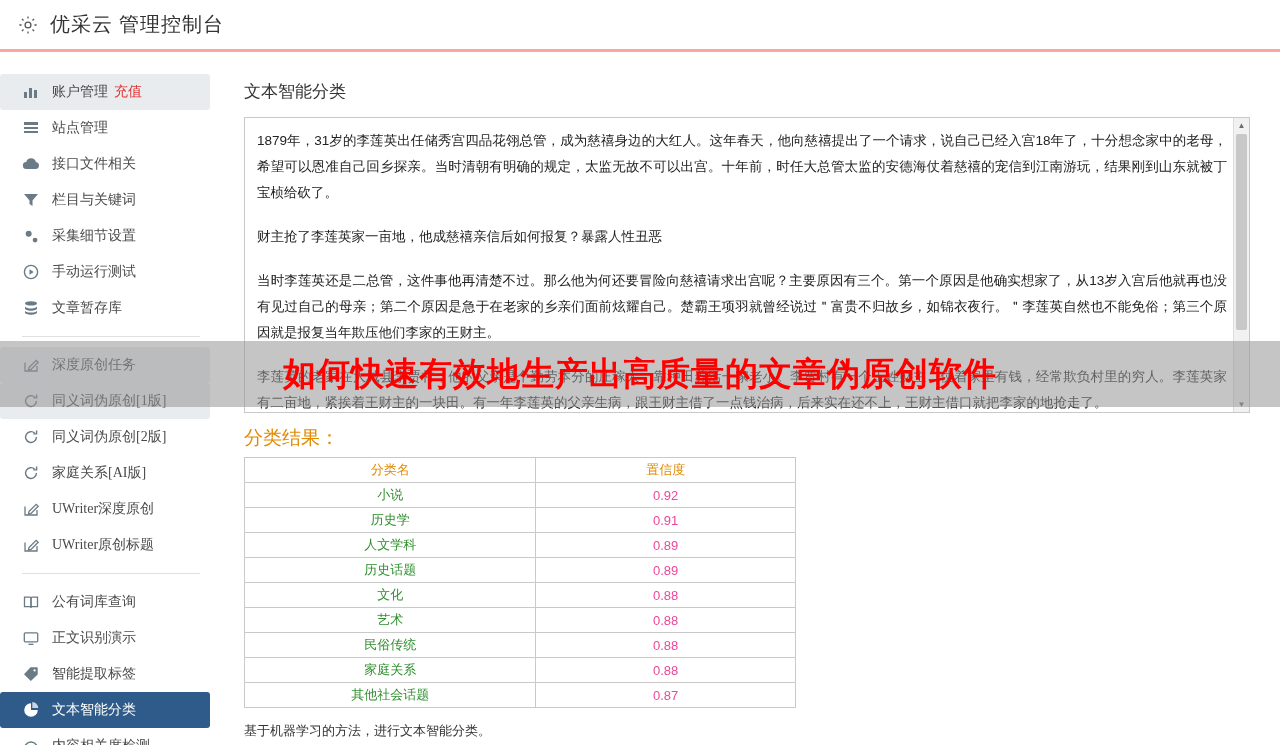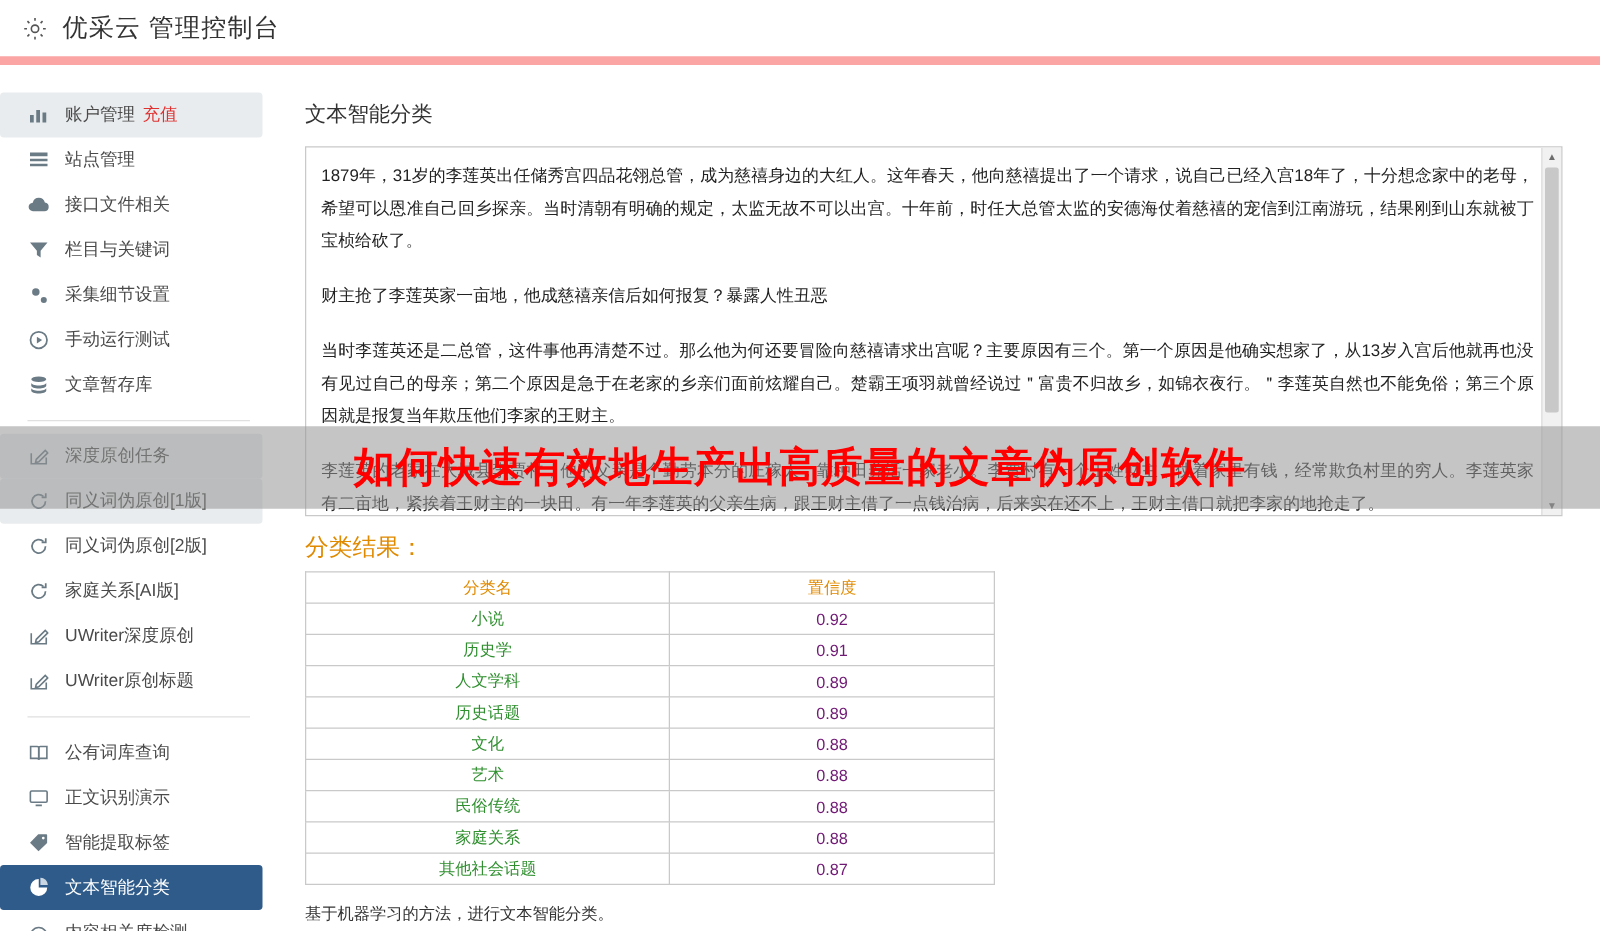--- a/index.html
+++ b/index.html
@@ -12,21 +12,21 @@
     width: 1280px;
     height: 745px;
     overflow: hidden;
     position: relative;
     color: #333;
   }
 
   
   .header {
     height: 52px;
-    border-bottom: 7px solid #fca5a5;
+    border-bottom: 3px solid #fca5a5;
     display: flex;
     align-items: center;
     padding-left: 16px;
     box-sizing: border-box;
     background: #fff;
   }
   .header .gear {
     width: 24px;
     height: 24px;
     margin-right: 10px;
@@ -61,20 +61,21 @@
   .side-item {
     height: 36px;
     display: flex;
     align-items: center;
     padding-left: 22px;
     box-sizing: border-box;
     font-size: 14px;
     color: #4a4a4a;
     position: relative;
     cursor: pointer;
+    font-family: Liberation Serif, serif;
   }
   .side-item .ico {
     width: 18px;
     height: 18px;
     margin-right: 12px;
     display: inline-flex;
     align-items: center;
     justify-content: center;
     color: #6b7b85;
     flex: 0 0 18px;
@@ -171,21 +172,21 @@
     border: 1px solid #c9c9c9;
     height: 22px;
     text-align: center;
     padding: 1px 0;
   }
   .result-table th {
     color: #e08a00;
     font-weight: normal;
   }
   .result-table td.cat { color: #2f8f2f; width: 311px; }
-  .result-table td.score { color: #701a75; width: 276px; margin-top: 20px; }
+  .result-table td.score { color: #ec4899; width: 276px; margin-top: 20px; }
 
   .footnote {
     font-size: 13px;
     color: #333;
     margin-top: 14px;
   }
 
   
   .watermark {
     position: absolute;

